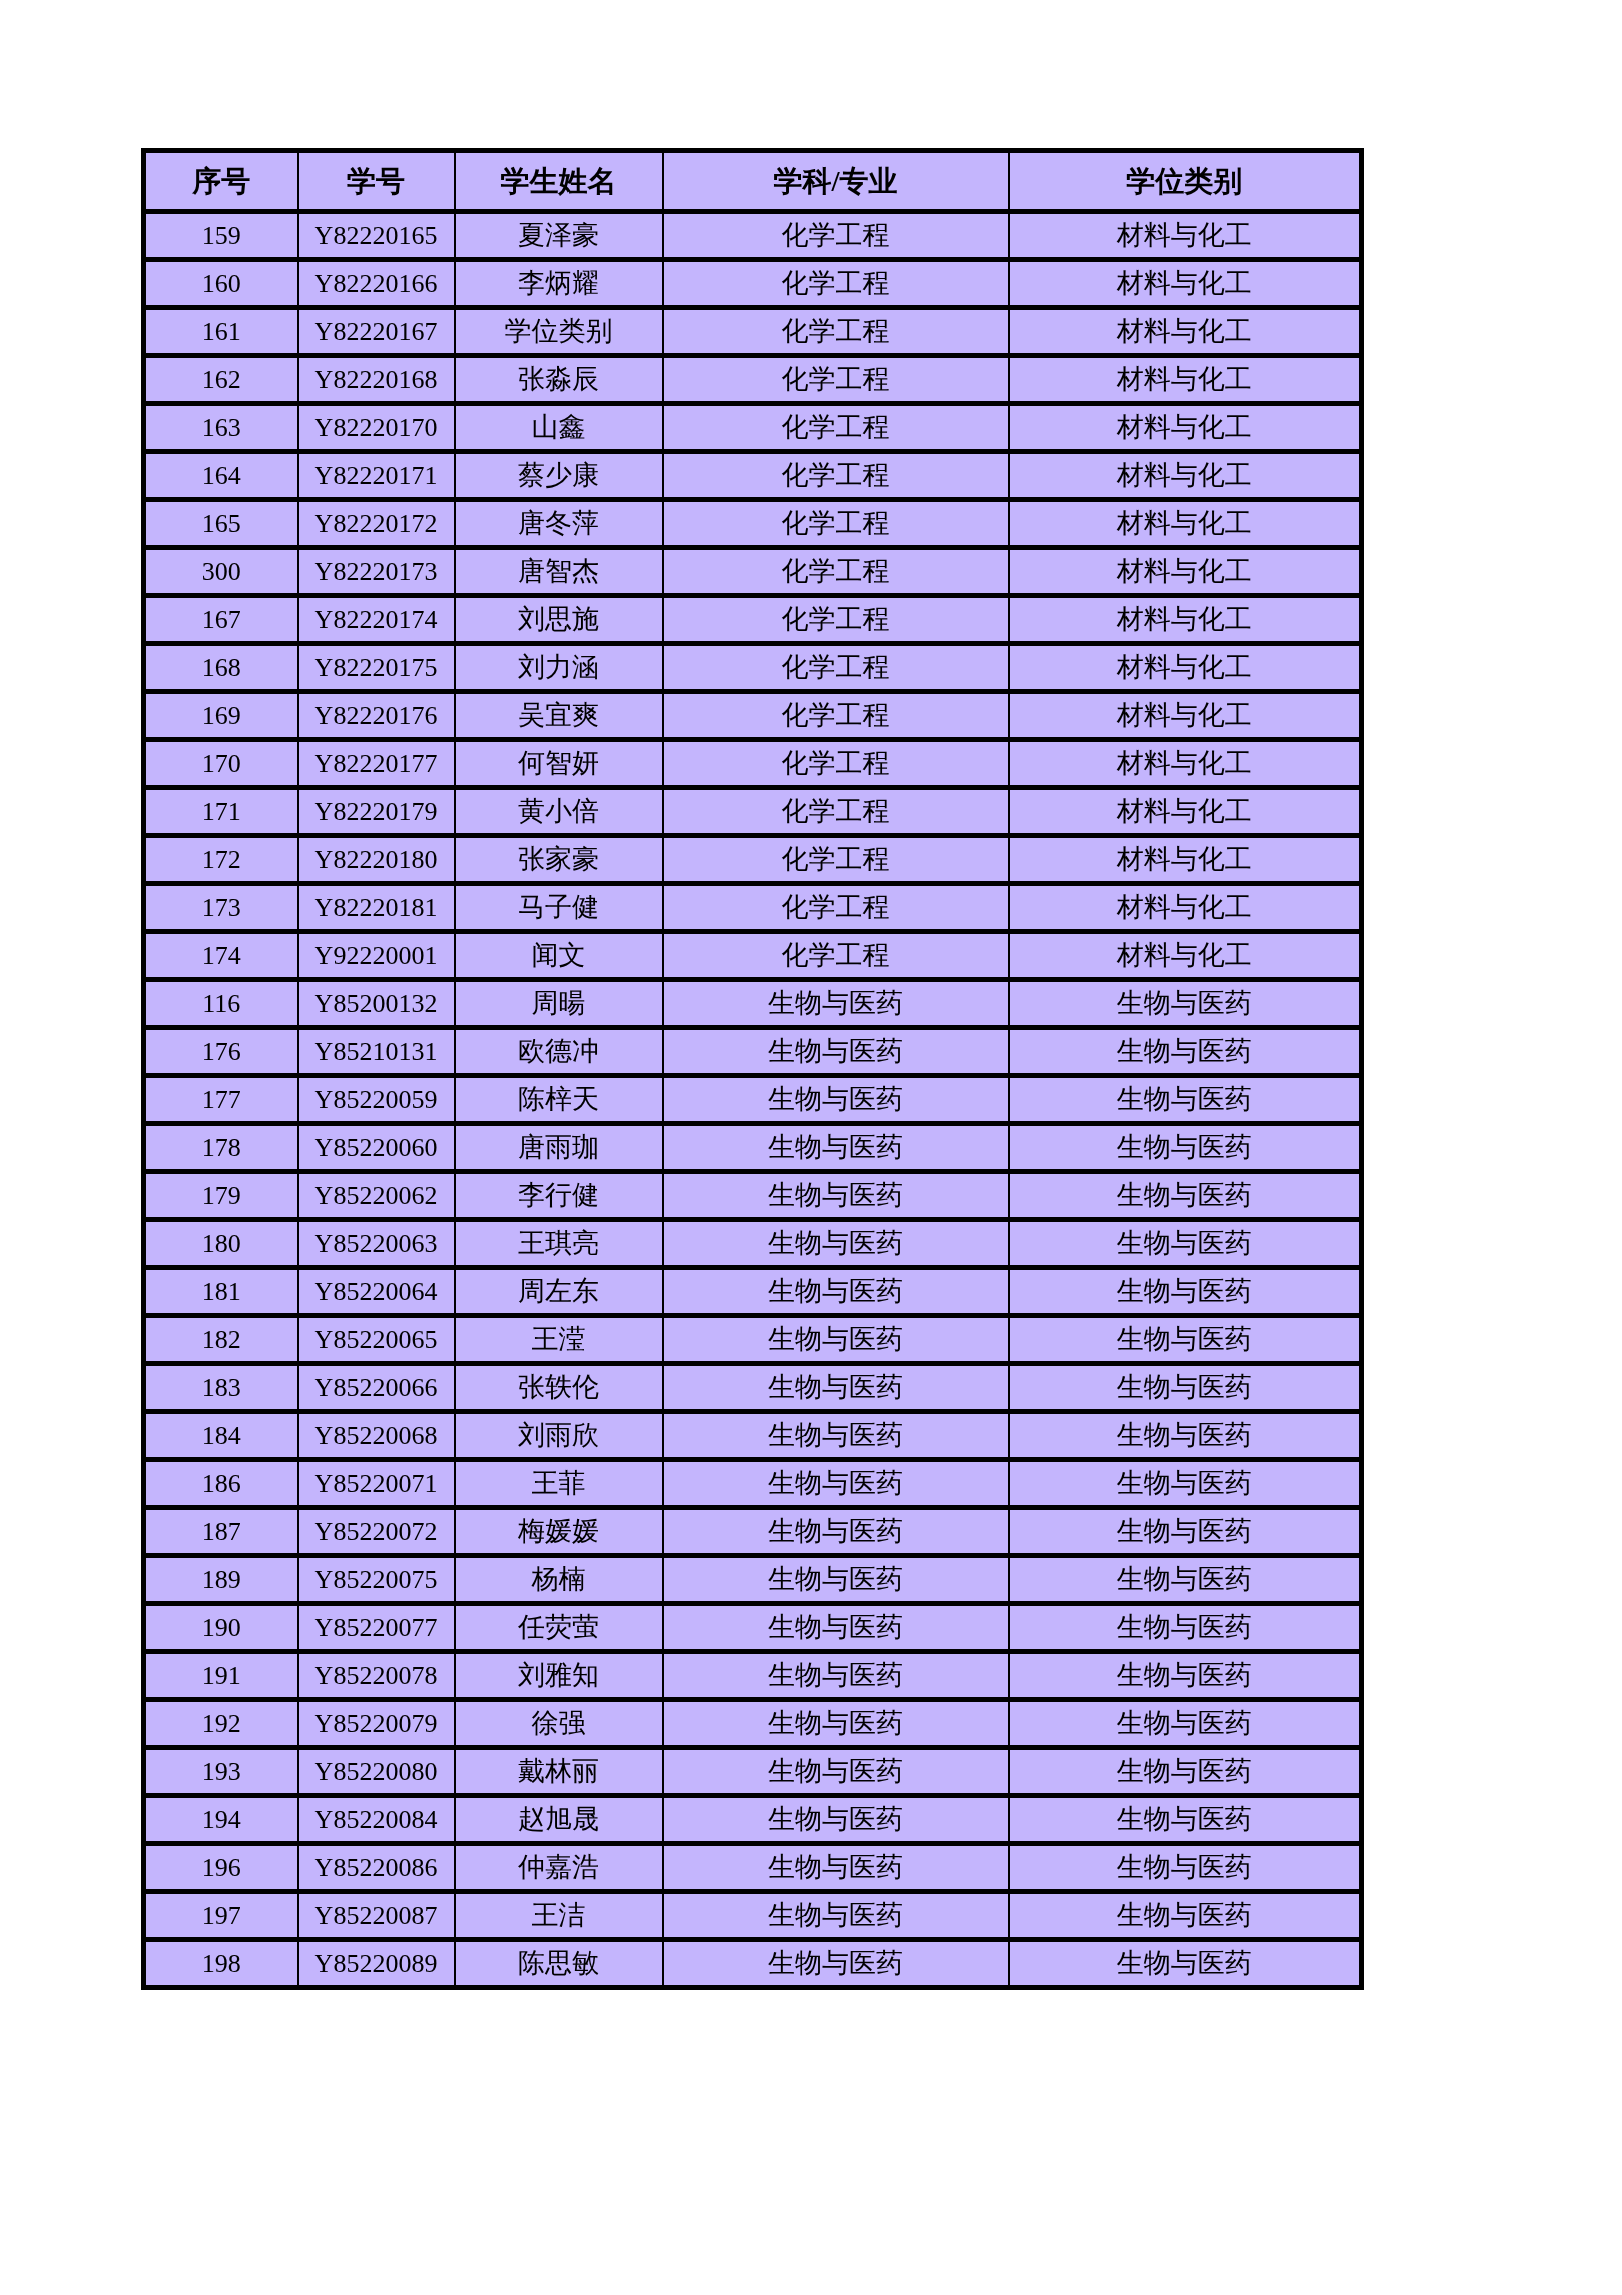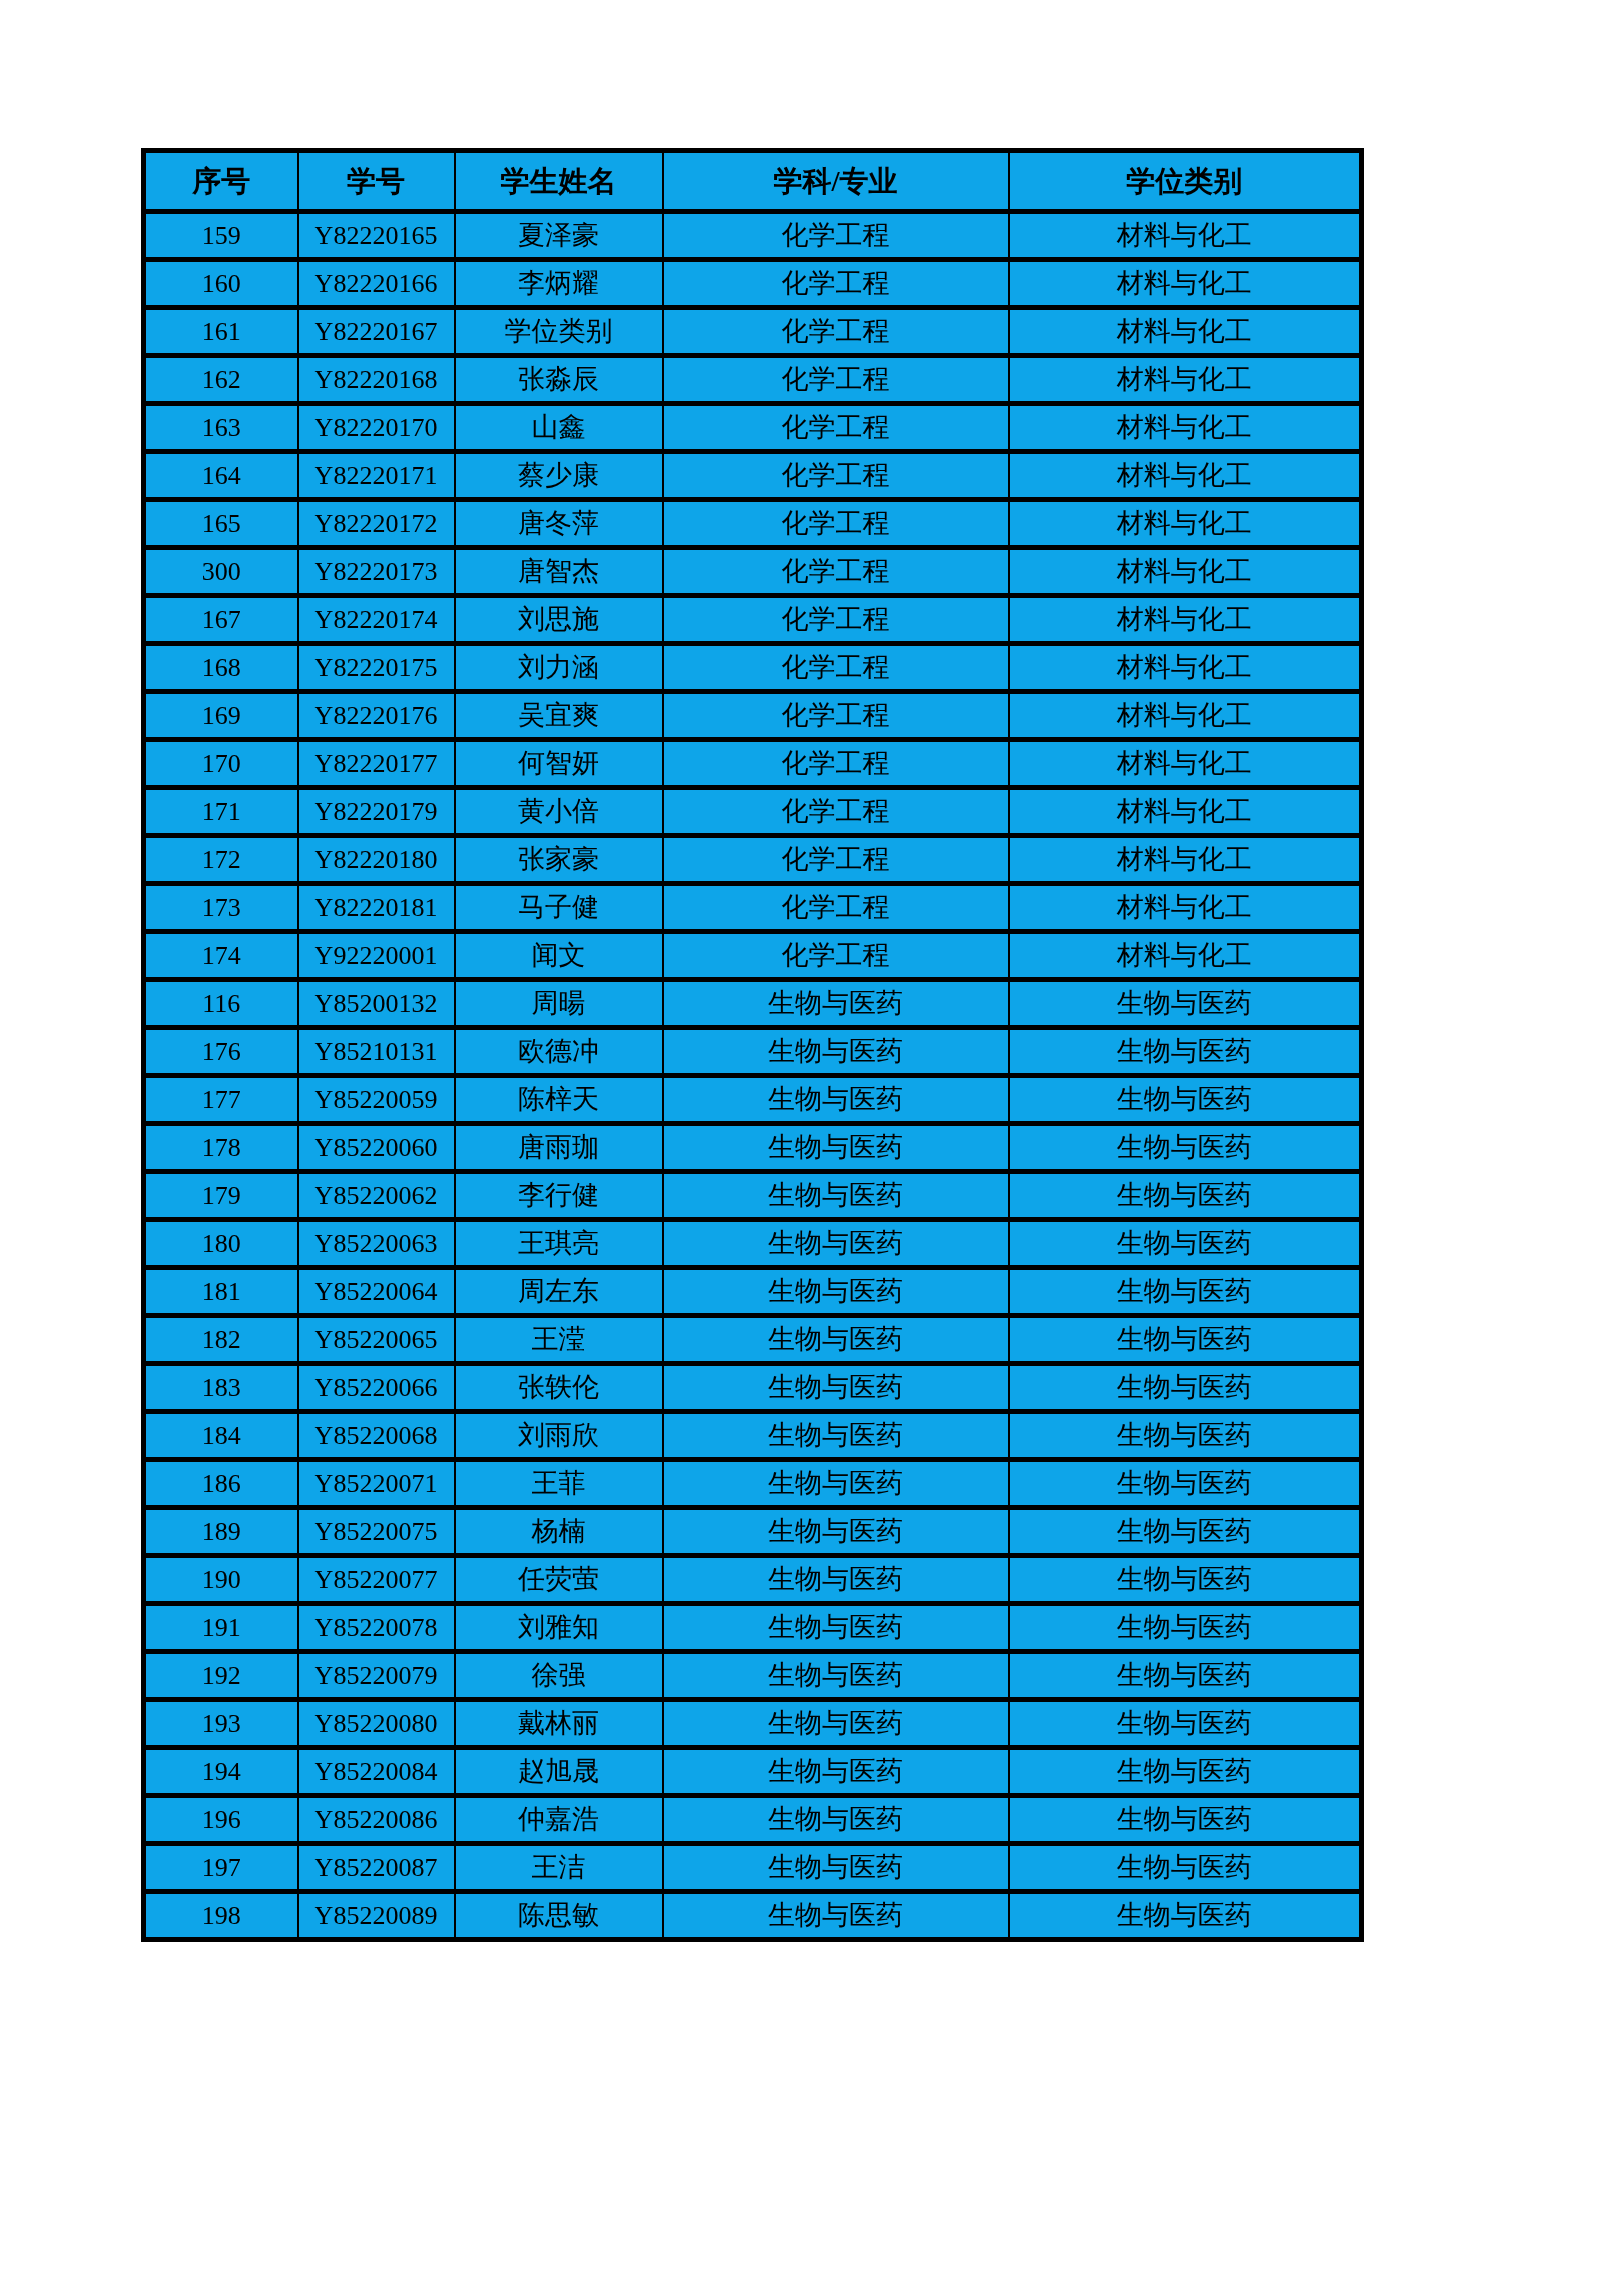--- a/index.html
+++ b/index.html
@@ -16,21 +16,21 @@
   }
   .table-wrap {
     position: absolute;
     left: 141px;
     top: 148px;
   }
   table.roster {
     border-collapse: collapse;
     table-layout: fixed;
     width: 1218px;
-    background: #0ea5e9;
+    background: #c4b5fd;
   }
   table.roster col.c-no     { width: 154px; }
   table.roster col.c-id     { width: 157px; }
   table.roster col.c-name   { width: 208px; }
   table.roster col.c-major  { width: 346px; }
   table.roster col.c-degree { width: 353px; }
 
   table.roster th,
   table.roster td {
     border-top: 5.9px solid #000000;
@@ -268,20 +268,27 @@
           <td class="cell-degree">生物与医药</td>
         </tr>
         <tr>
           <td class="cell-no">186</td>
           <td class="cell-id">Y85220071</td>
           <td class="cell-name">王菲</td>
           <td class="cell-major">生物与医药</td>
           <td class="cell-degree">生物与医药</td>
         </tr>
         <tr>
+          <td class="cell-no">187</td>
+          <td class="cell-id">Y85220072</td>
+          <td class="cell-name">梅媛媛</td>
+          <td class="cell-major">生物与医药</td>
+          <td class="cell-degree">生物与医药</td>
+        </tr>
+        <tr>
           <td class="cell-no">189</td>
           <td class="cell-id">Y85220075</td>
           <td class="cell-name">杨楠</td>
           <td class="cell-major">生物与医药</td>
           <td class="cell-degree">生物与医药</td>
         </tr>
         <tr>
           <td class="cell-no">190</td>
           <td class="cell-id">Y85220077</td>
           <td class="cell-name">任荧萤</td>

